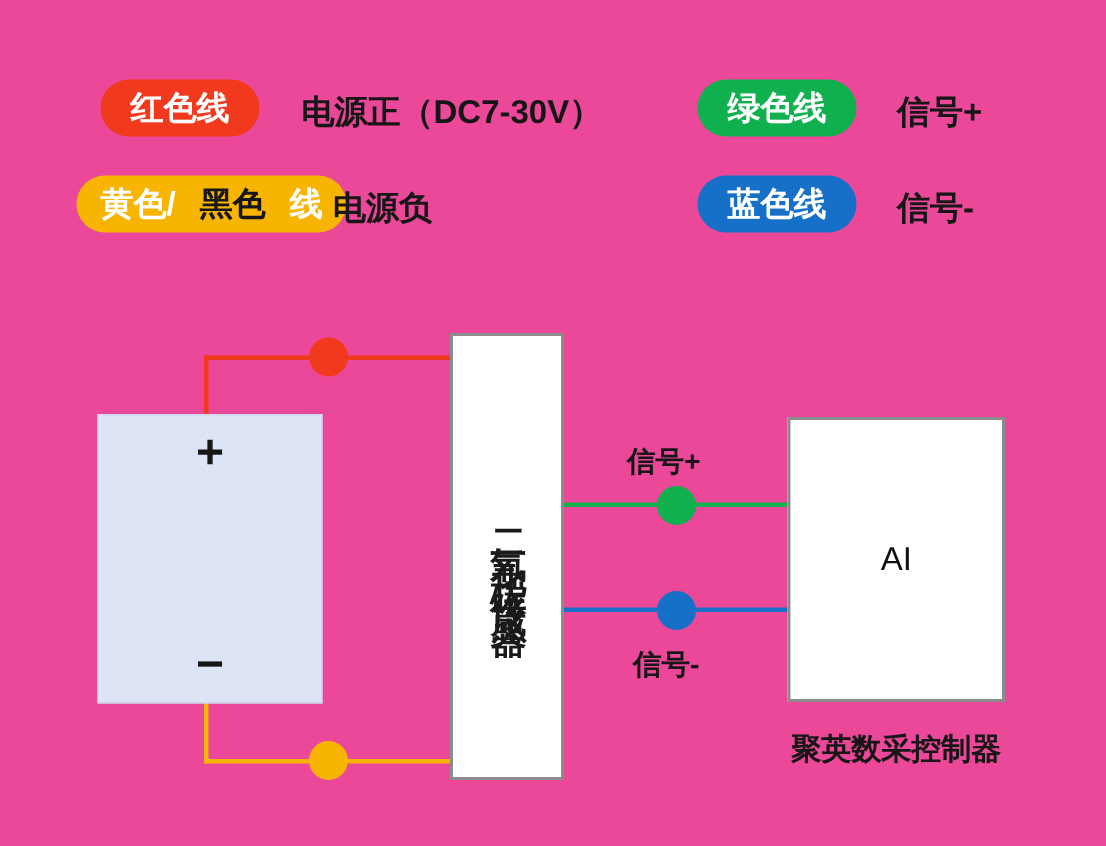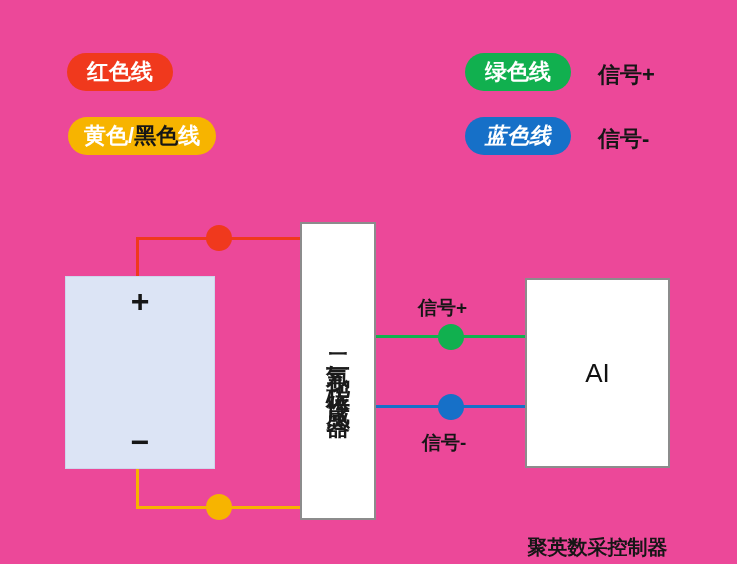--- a/index.html
+++ b/index.html
@@ -7,22 +7,22 @@
 
   
   .badge {
     position:absolute; height:38px; border-radius:19px;
     display:flex; align-items:center; justify-content:center;
     padding:0 20px; color:#ffffff; font-size:22px; font-weight:700;
     box-sizing:border-box; white-space:nowrap;
   }
   .badge-red    { left:67px;  top:53px; background:#f0391d; }
   .badge-green  { left:465px; top:53px; background:#11b04f; }
-  .badge-yellow { left:68px;  top:117px; background:#f7b400; padding:0 16px; }
-  .badge-blue   { left:465px; top:117px; background:#1670c8;font-style:italic; }
+  .badge-yellow { left:51px;  top:117px; background:#f7b400; padding:0 16px;gap:16px; }
+  .badge-blue   { left:465px; top:117px; background:#1670c8; }
   .badge .dark-part { color:#161616;text-align:center; }
 
   .desc {
     position:absolute; font-size:22px; font-weight:700; color:#161616; white-space:nowrap;
   }
   .desc-red    { left:201px; top:60px; }
   .desc-green  { left:598px; top:60px; }
   .desc-yellow { left:222px; top:124px; }
   .desc-blue   { left:598px; top:124px; }
 
@@ -44,25 +44,25 @@
   .sensor-label {
     writing-mode:vertical-rl; text-orientation:upright;
     font-size:24px; font-weight:700; letter-spacing:10px; color:#1a1a1a;
   }
 
   .controller-box {
     position:absolute; left:525px; top:278px; width:145px; height:190px;
     background:#ffffff; border:2px solid #8c8c8c; box-sizing:border-box;
     display:flex; flex-direction:column; align-items:center; justify-content:space-evenly;
   }
-  .controller-port { font-size:26px; color:#111111; }
+  .controller-port { font-size:22px; color:#111111; }
 
   .controller-caption {
     position:absolute; left:510px; top:486px; width:175px; text-align:center;
-    font-size:20px; font-weight:600; color:#161616;margin-top:48px;
+    font-size:20px; font-weight:600; color:#161616;
   }
 
   
   .wire { position:absolute; }
   .wire-red-v    { left:136px; top:237px; width:3px; height:40px; background:#f0391d; }
   .wire-red-h    { left:136px; top:237px; width:166px; height:3px; background:#f0391d; }
   .wire-yellow-v { left:136px; top:468px; width:3px; height:41px; background:#f7b400; }
   .wire-yellow-h { left:136px; top:506px; width:166px; height:3px; background:#f7b400; }
   .wire-green-h  { left:376px; top:335px; width:150px; height:3px; background:#11b04f; }
   .wire-blue-h   { left:376px; top:405px; width:150px; height:3px; background:#1670c8; }
@@ -76,29 +76,31 @@
   .signal-label { position:absolute; font-size:19px; font-weight:700; color:#161616; white-space:nowrap; }
   .signal-plus  { left:418px; top:295px; }
   .signal-minus { left:422px; top:430px; }
 </style>
 </head>
 <body>
 
 <div class="canvas">
 
   <span class="badge badge-red" style="background-color: rgb(240, 57, 29);">红色线</span>
+  <span class="desc desc-red">电源正（DC7-30V）</span>
 
   <span class="badge badge-green" style="background-color: rgb(17, 176, 79); font-family: Liberation Serif, serif;">绿色线</span>
   <span class="desc desc-green">信号+</span>
 
   <span class="badge badge-yellow" style="background-color: rgb(247, 180, 0);">
     <span>黄色/</span>
     <span class="dark-part">黑色</span>
     <span>线</span>
   </span>
+  <span class="desc desc-yellow">电源负</span>
 
   <span class="badge badge-blue" style="background-color: rgb(22, 112, 200);">蓝色线</span>
   <span class="desc desc-blue">信号-</span>
 
   <div class="wire wire-red-v" style="background-color: rgb(240, 57, 29);"></div>
   <div class="wire wire-red-h" style="background-color: rgb(240, 57, 29);"></div>
   <div class="wire wire-yellow-v" style="background-color: rgb(247, 180, 0);"></div>
   <div class="wire wire-yellow-h" style="background-color: rgb(247, 180, 0);"></div>
   <div class="wire wire-green-h" style="background-color: rgb(17, 176, 79);"></div>
   <div class="wire wire-blue-h" style="background-color: rgb(22, 112, 200);"></div>

